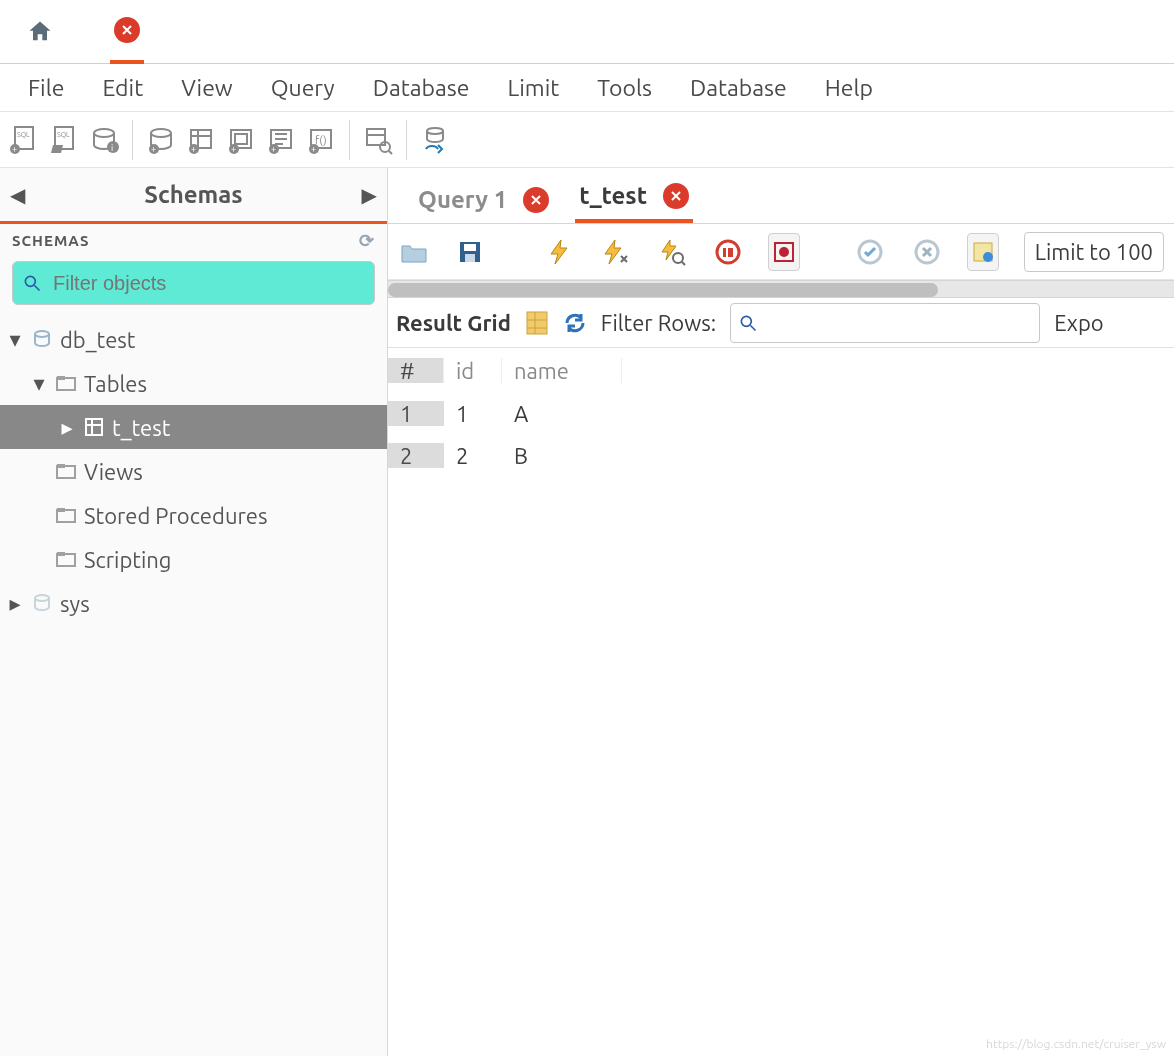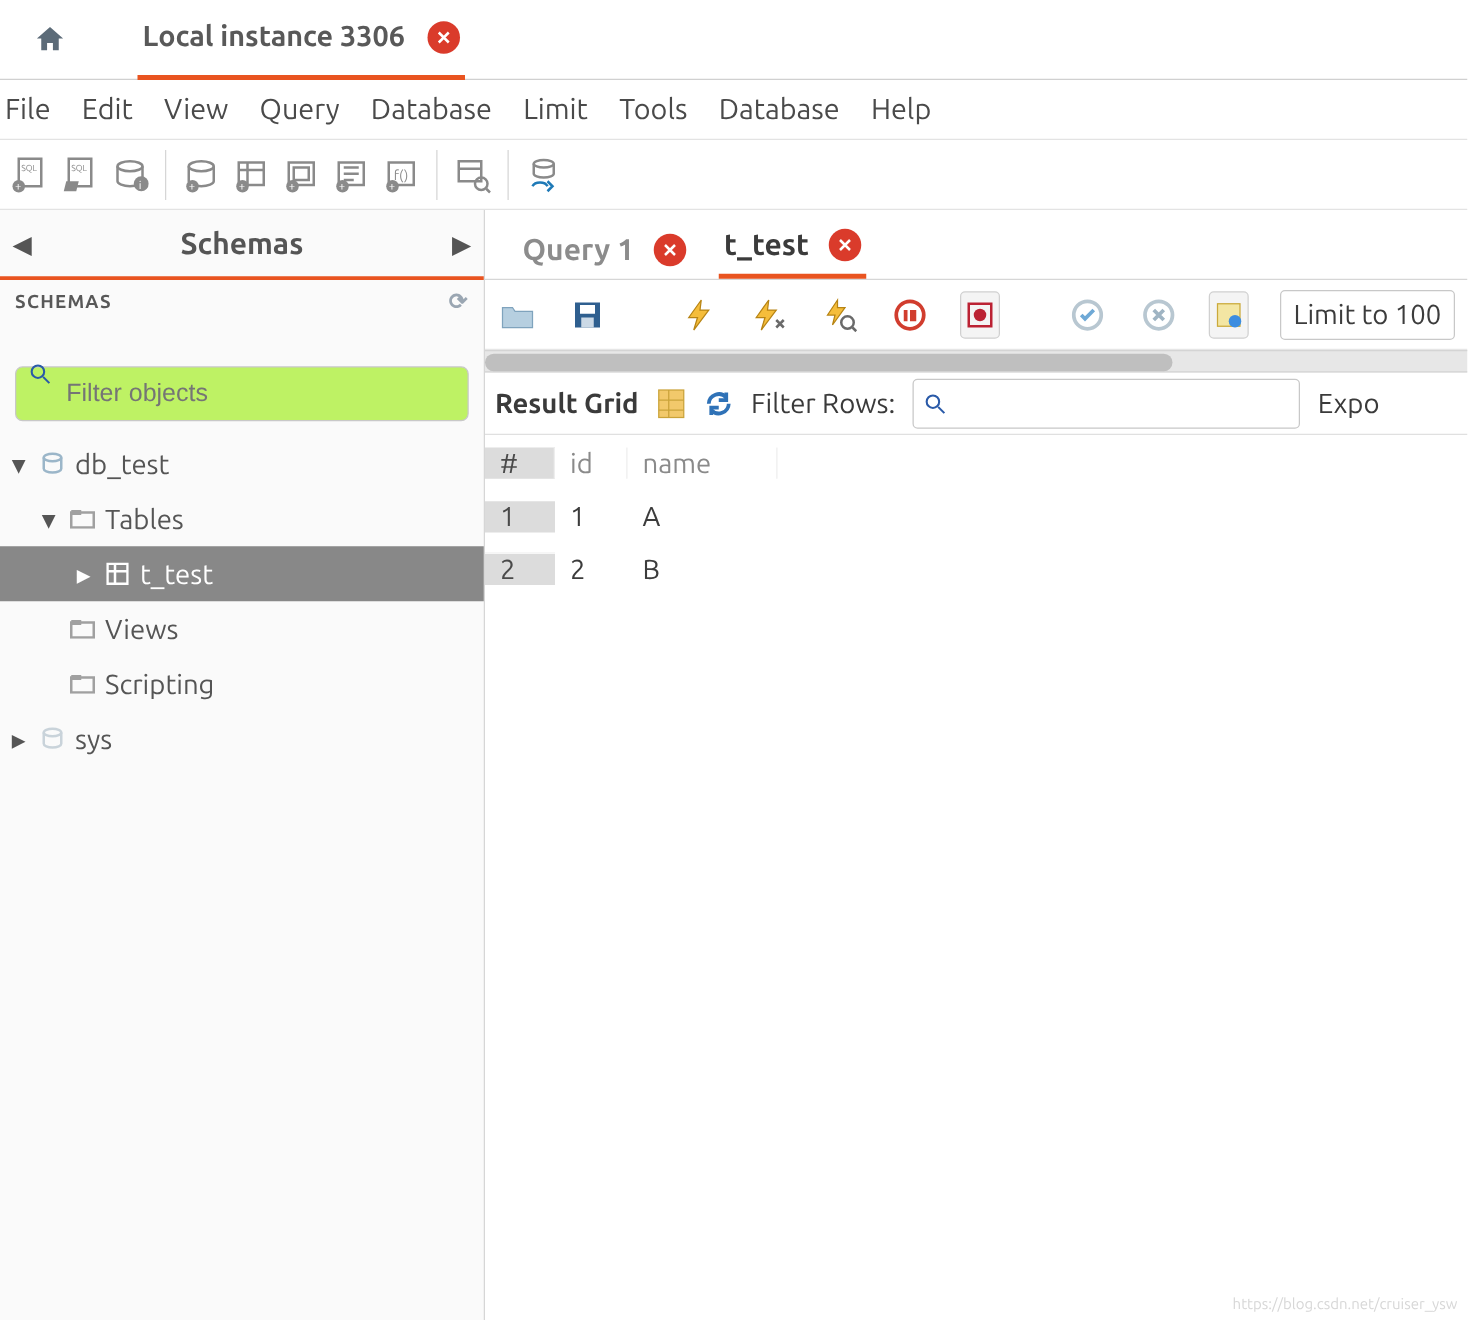--- a/index.html
+++ b/index.html
@@ -5,40 +5,40 @@
   * { box-sizing: border-box; margin: 0; padding: 0; }
   body { font-family: "Ubuntu", "Segoe UI", Arial, sans-serif; font-size: 20px; color: #3c3c3c; background: #fff; width: 1174px; height: 1056px; overflow: hidden; }
 
   
   .top-tabs { display: flex; align-items: center; height: 64px; border-bottom: 1px solid #d0d0d0; padding: 0 10px; gap: 40px; }
   .home-btn { width: 60px; display: flex; justify-content: center; align-items: center; }
   .conn-tab { display: flex; align-items: center; gap: 18px; height: 64px; font-weight: 700; color: #595959; border-bottom: 4px solid #e95420; padding: 0 4px; font-size: 23px; }
   .close-badge { width: 26px; height: 26px; border-radius: 13px; background: #da3b2b; display: inline-flex; justify-content: center; align-items: center; color: #fff; font-weight: 700; font-size: 17px; }
 
   
-  .menubar { display: flex; align-items: center; height: 48px; gap: 25px; padding: 0 4px; border-bottom: 1px solid #e3e3e3; font-size: 23px; color: #4a4a4a; text-align: right; }
+  .menubar { display: flex; align-items: center; height: 48px; gap: 38px; padding: 0 28px; border-bottom: 1px solid #e3e3e3; font-size: 23px; color: #4a4a4a; text-align: right; }
   .menubar span { cursor: default; }
 
   
   .maintb { display: flex; align-items: center; height: 56px; gap: 4px; padding: 0 6px; border-bottom: 1px solid #e3e3e3; }
   .tb-ico { width: 36px; height: 36px; display: flex; justify-content: center; align-items: center; color: #7e7e7e; }
   .tb-sep { width: 1px; height: 40px; background: #d6d6d6; margin: 0 6px; }
 
   
   .columns { display: flex; height: calc(1056px - 64px - 48px - 56px); }
   .sidebar { width: 388px; border-right: 1px solid #d6d6d6; display: flex; flex-direction: column; background: #fafafa; }
   .sb-head { display: flex; align-items: center; height: 56px; padding: 0 10px; border-bottom: 3px solid #e95420; }
   .sb-head .arrow { width: 24px; color: #555; }
   .sb-head .title { flex: 1; text-align: center; font-weight: 700; font-size: 24px; color: #555; }
 
   .sb-sub { display: flex; align-items: center; justify-content: space-between; padding: 6px 12px; font-size: 15px; letter-spacing: 1px; color: #585858; font-weight: 700; }
   .refresh-ico { color: #9aa6b2; font-size: 18px; }
 
   .filter-wrap { padding: 4px 12px 8px; }
-  .filter-input { width: 100%; height: 44px; border: 1px solid #c8c8c8; border-radius: 6px; padding: 0 10px 0 40px; font-size: 20px; color: #777; background: #bef264; margin-top: 32px; }
+  .filter-input { width: 100%; height: 44px; border: 1px solid #c8c8c8; border-radius: 6px; padding: 0 10px 0 40px; font-size: 20px; color: #777; background: #5eead4; }
   .filter-row { position: relative; }
   .filter-row .mag { position: absolute; left: 10px; top: 50%; transform: translateY(-50%); color: #2a5aa8; }
 
   .tree { padding: 4px 0 0 0; font-size: 22px; color: #555; user-select: none; }
   .tree-row { display: flex; align-items: center; height: 44px; padding-left: 6px; gap: 6px; }
   .tree-row.selected { background: #888888; color: #fff; }
   .tree-row .chev { width: 18px; display: inline-flex; justify-content: center; color: inherit; }
   .tree-ico { width: 24px; height: 24px; display: inline-flex; justify-content: center; align-items: center; }
   .indent1 { padding-left: 30px; }
   .indent2 { padding-left: 58px; }
@@ -89,21 +89,20 @@
 </head>
 <body>
 
 <div class="top-tabs">
   <div class="home-btn">
     <svg width="30" height="28" viewBox="0 0 24 24" fill="#5c6b78">
         <path d="M12 3l9 8h-3v8h-4v-5h-4v5H6v-8H3z"></path>
       </svg>
   </div>
   <div class="conn-tab">
-    <span>Local instance 3306</span>
     <span class="close-badge">
       <svg width="12" height="12" viewBox="0 0 12 12">
           <path stroke="#fff" stroke-width="2" d="M2 2l8 8M10 2l-8 8"></path>
         </svg>
     </span>
   </div>
 </div>
 
 <div class="menubar">
   <span>File</span>
@@ -270,20 +269,30 @@
         <span>Views</span>
       </div>
       <div class="tree-row indent1">
         <span class="chev"></span>
         <span class="tree-ico tbl-ico">
             <svg width="20" height="16">
               <rect x="1" y="3" width="18" height="12" fill="none" stroke="#a0a0a0" stroke-width="2"></rect>
               <rect x="1" y="1" width="8" height="4" fill="#a0a0a0"></rect>
             </svg>
           </span>
+        <span>Stored Procedures</span>
+      </div>
+      <div class="tree-row indent1">
+        <span class="chev"></span>
+        <span class="tree-ico tbl-ico">
+            <svg width="20" height="16">
+              <rect x="1" y="3" width="18" height="12" fill="none" stroke="#a0a0a0" stroke-width="2"></rect>
+              <rect x="1" y="1" width="8" height="4" fill="#a0a0a0"></rect>
+            </svg>
+          </span>
         <span>Scripting</span>
       </div>
       <div class="tree-row">
         <span class="chev">▸</span>
         <span class="tree-ico db-ico">
             <svg width="20" height="20">
               <ellipse cx="10" cy="5" rx="7" ry="3" fill="none" stroke="#c9d3da" stroke-width="2"></ellipse>
               <path d="M3 5v9c0 1.5 3 3 7 3s7-1.5 7-3V5" fill="none" stroke="#c9d3da" stroke-width="2"></path>
             </svg>
           </span>

